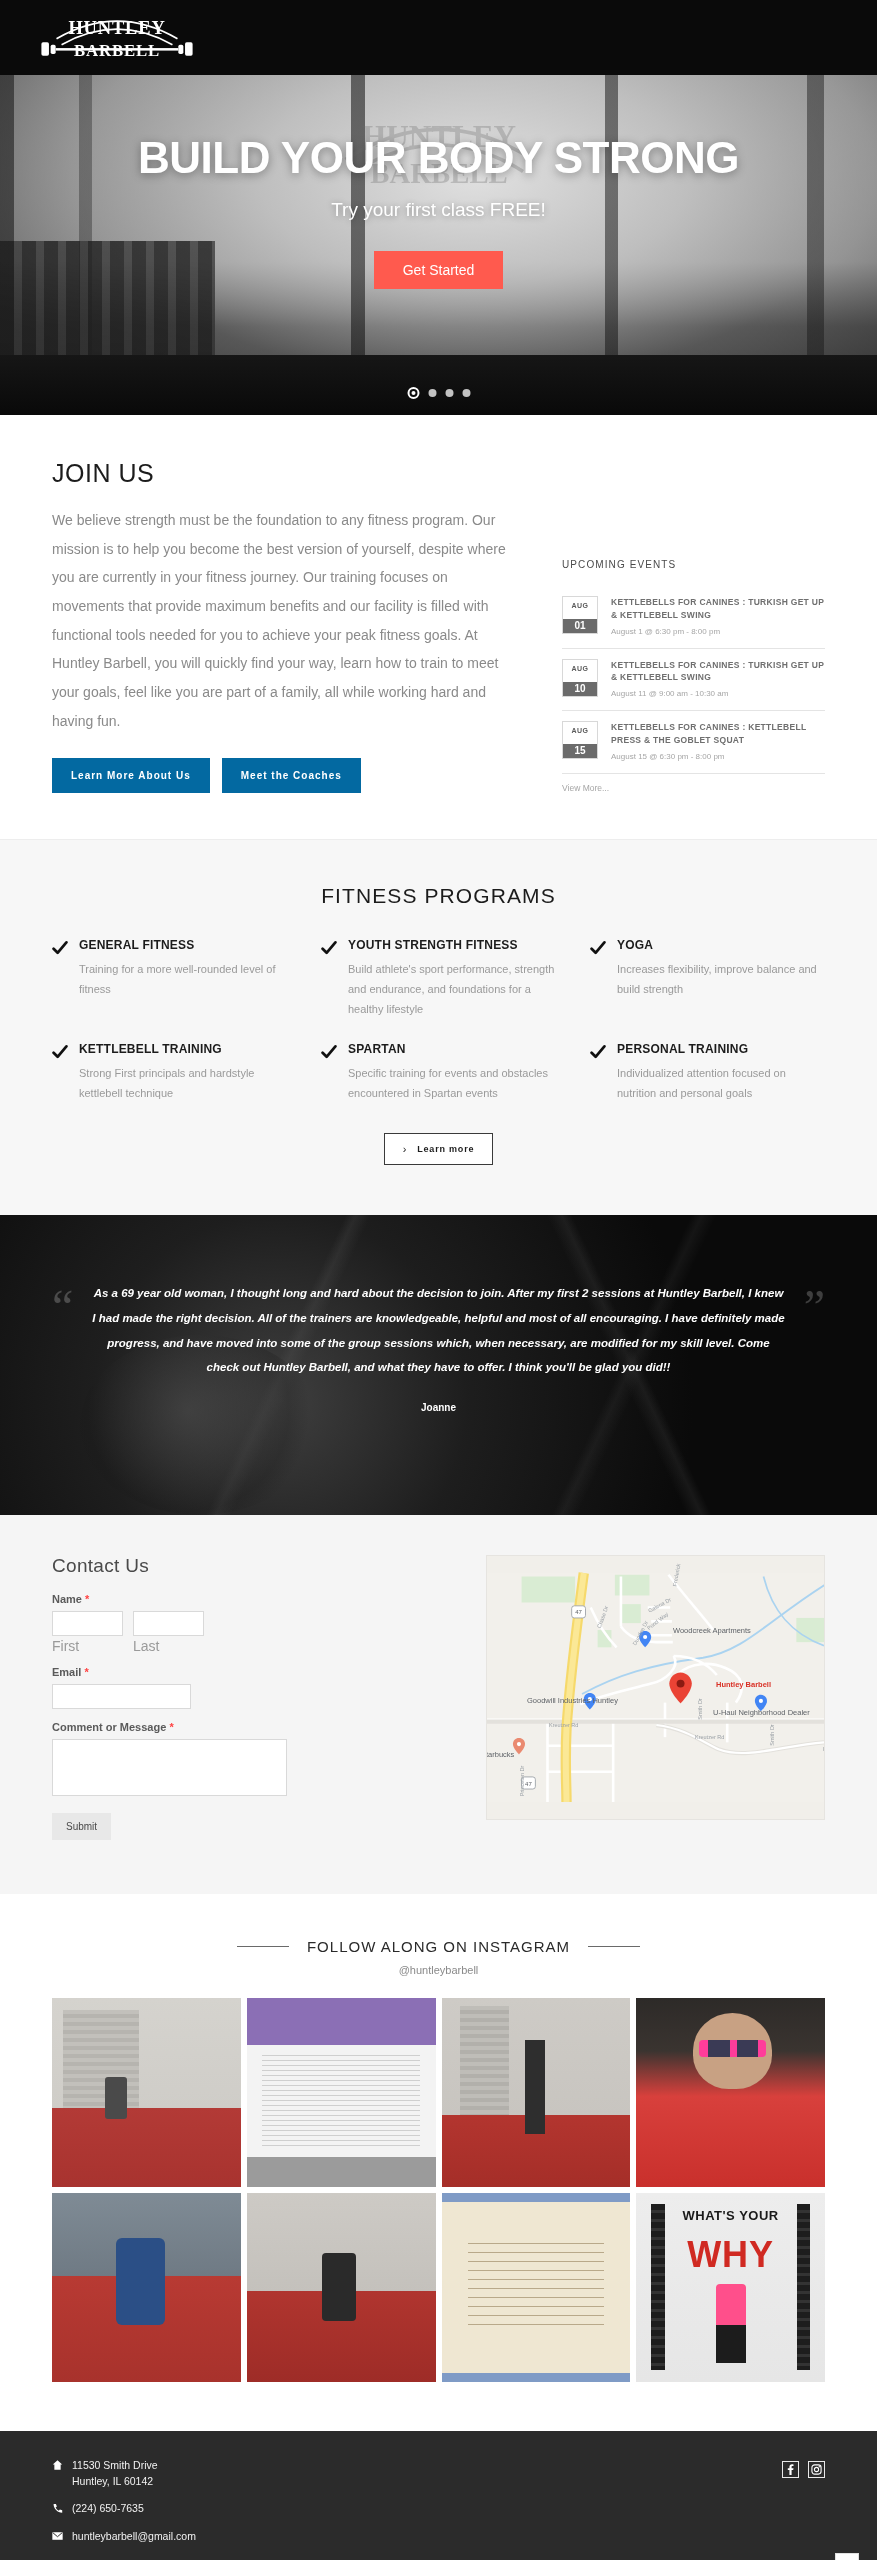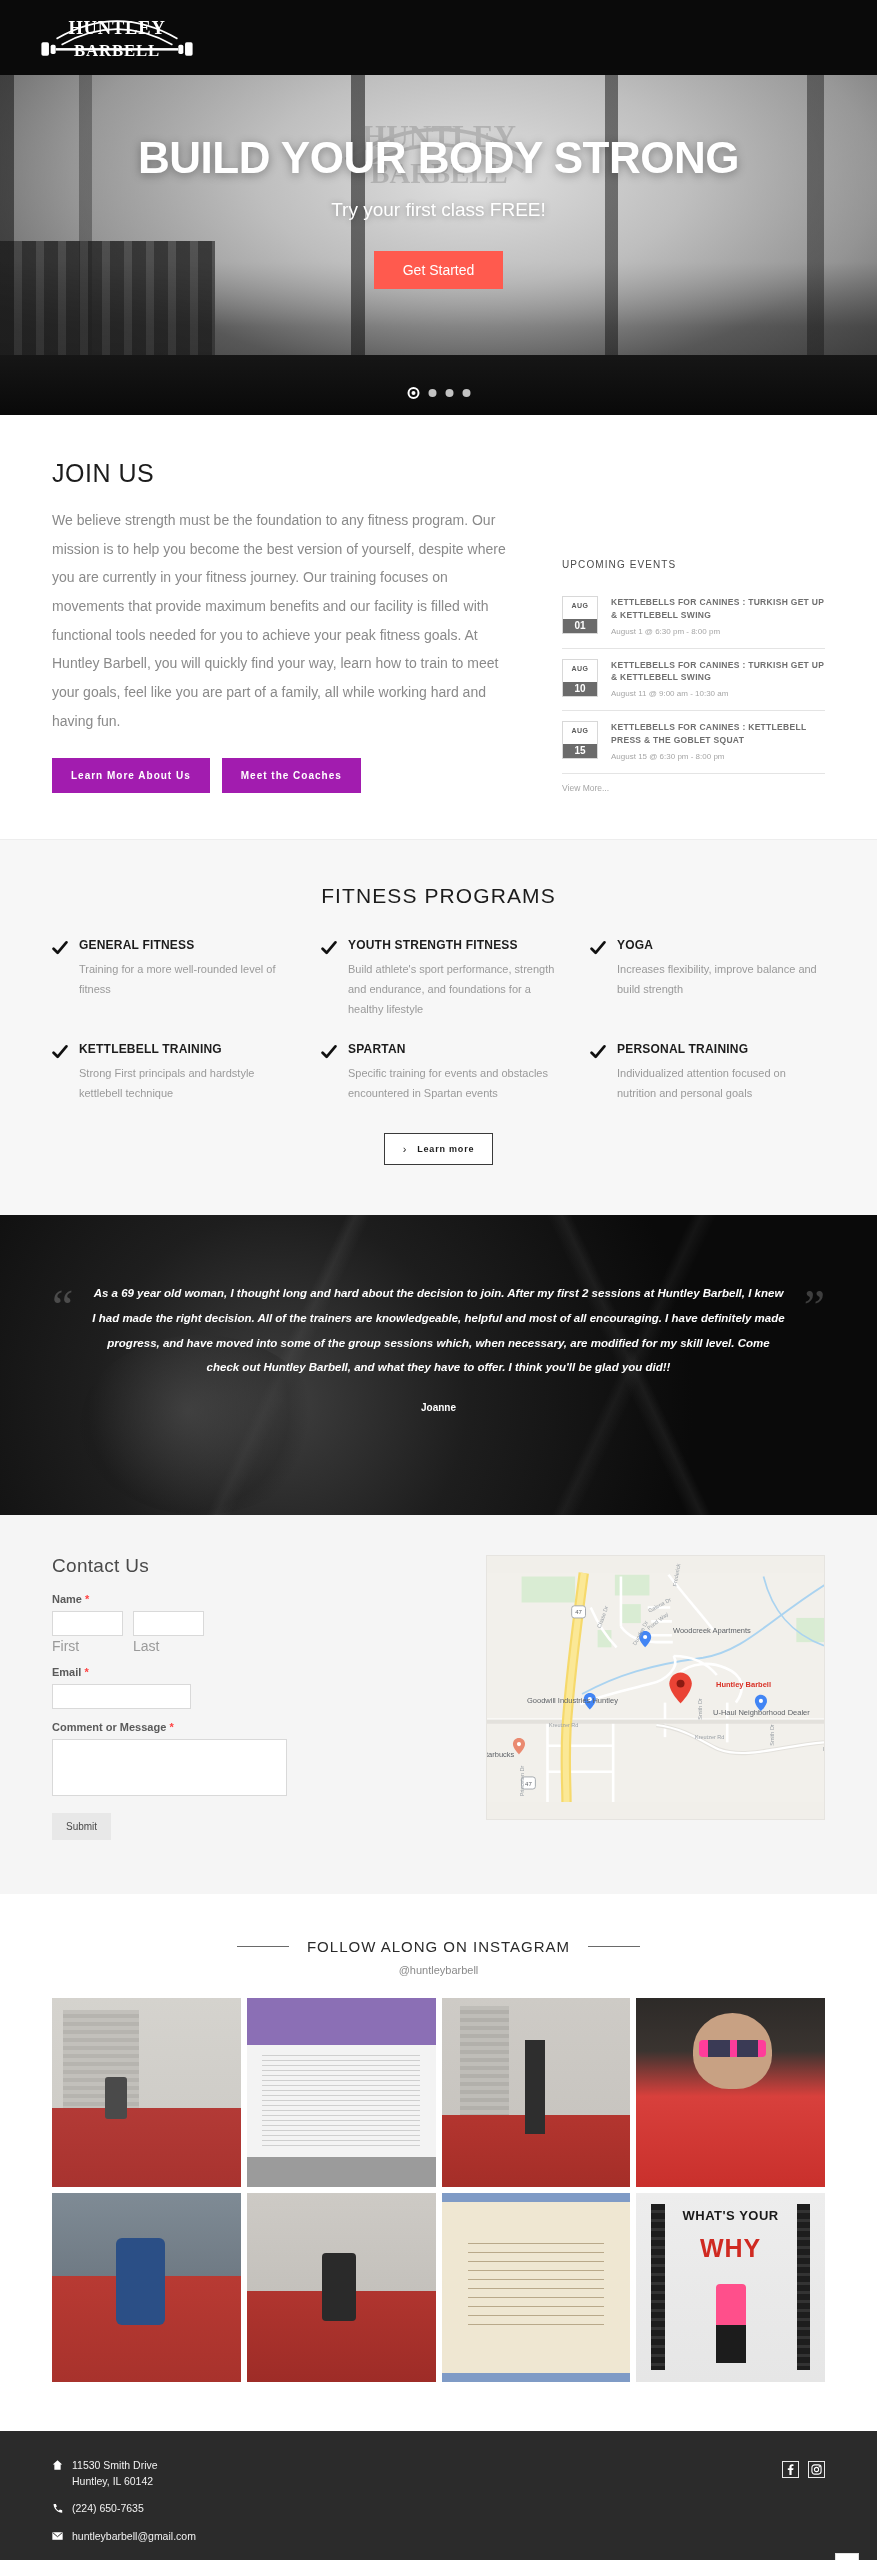--- a/index.html
+++ b/index.html
@@ -181,21 +181,21 @@
     letter-spacing: .5px;
     margin-bottom: 18px;
   }
   .joinus-body {
     font-size: 14px;
     line-height: 2.05;
     color: #8a8a8a;
   }
   .btn-row { margin-top: 22px; display: flex; gap: 12px; }
   .btn-dark {
-    background: #a21caf;
+    background: #0369a1;
     color: #ffffff;
     font-size: 10px;
     font-weight: 700;
     letter-spacing: 1px;
     padding: 12px 19px;
     border: none;
     cursor: pointer;
     font-family: inherit;
   }
 
@@ -581,21 +581,21 @@
   }
   .ig-why-text {
     position:absolute; left:0; right:0; top:8%;
     text-align:center;
     font-size:13px; font-weight:800; color:#1a1a1a;
     letter-spacing:.5px;
   }
   .ig-why-big {
     position:absolute; left:0; right:0; top:22%;
     text-align:center;
-    font-size:25px; font-weight:800; color:#d02a22;
+    font-size:36px; font-weight:800; color:#d02a22;
     letter-spacing:1px;
   }
   .ig-why::after {
     content:""; position:absolute; left:42%; top:48%; width:16%; height:42%;
     background: linear-gradient(180deg,#ff4f8b 0 52%, #1c1c1c 52% 100%);
     border-radius:4px 4px 0 0;
   }
   .ig-rack-l, .ig-rack-r {
     position:absolute; top:6%; width:7%; height:88%;
     background: repeating-linear-gradient(180deg,#1d1d1d 0 6px, #333 6px 9px);

